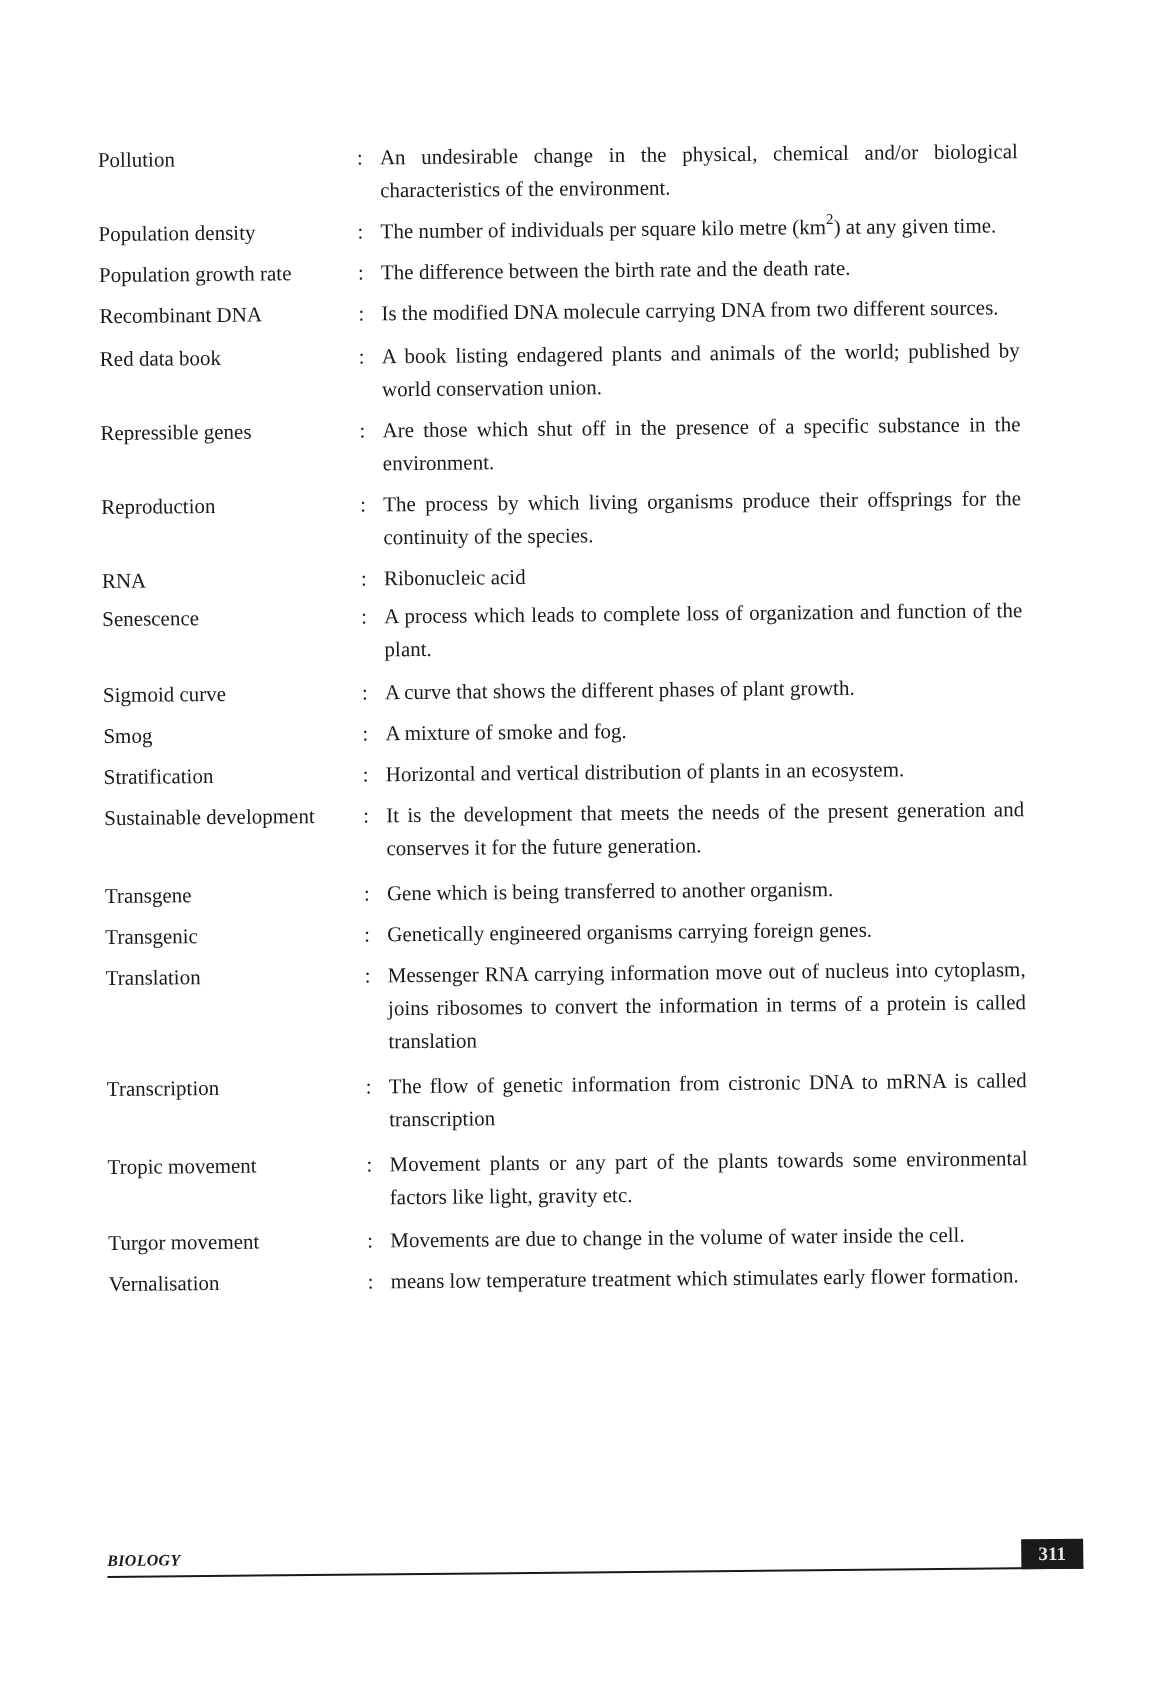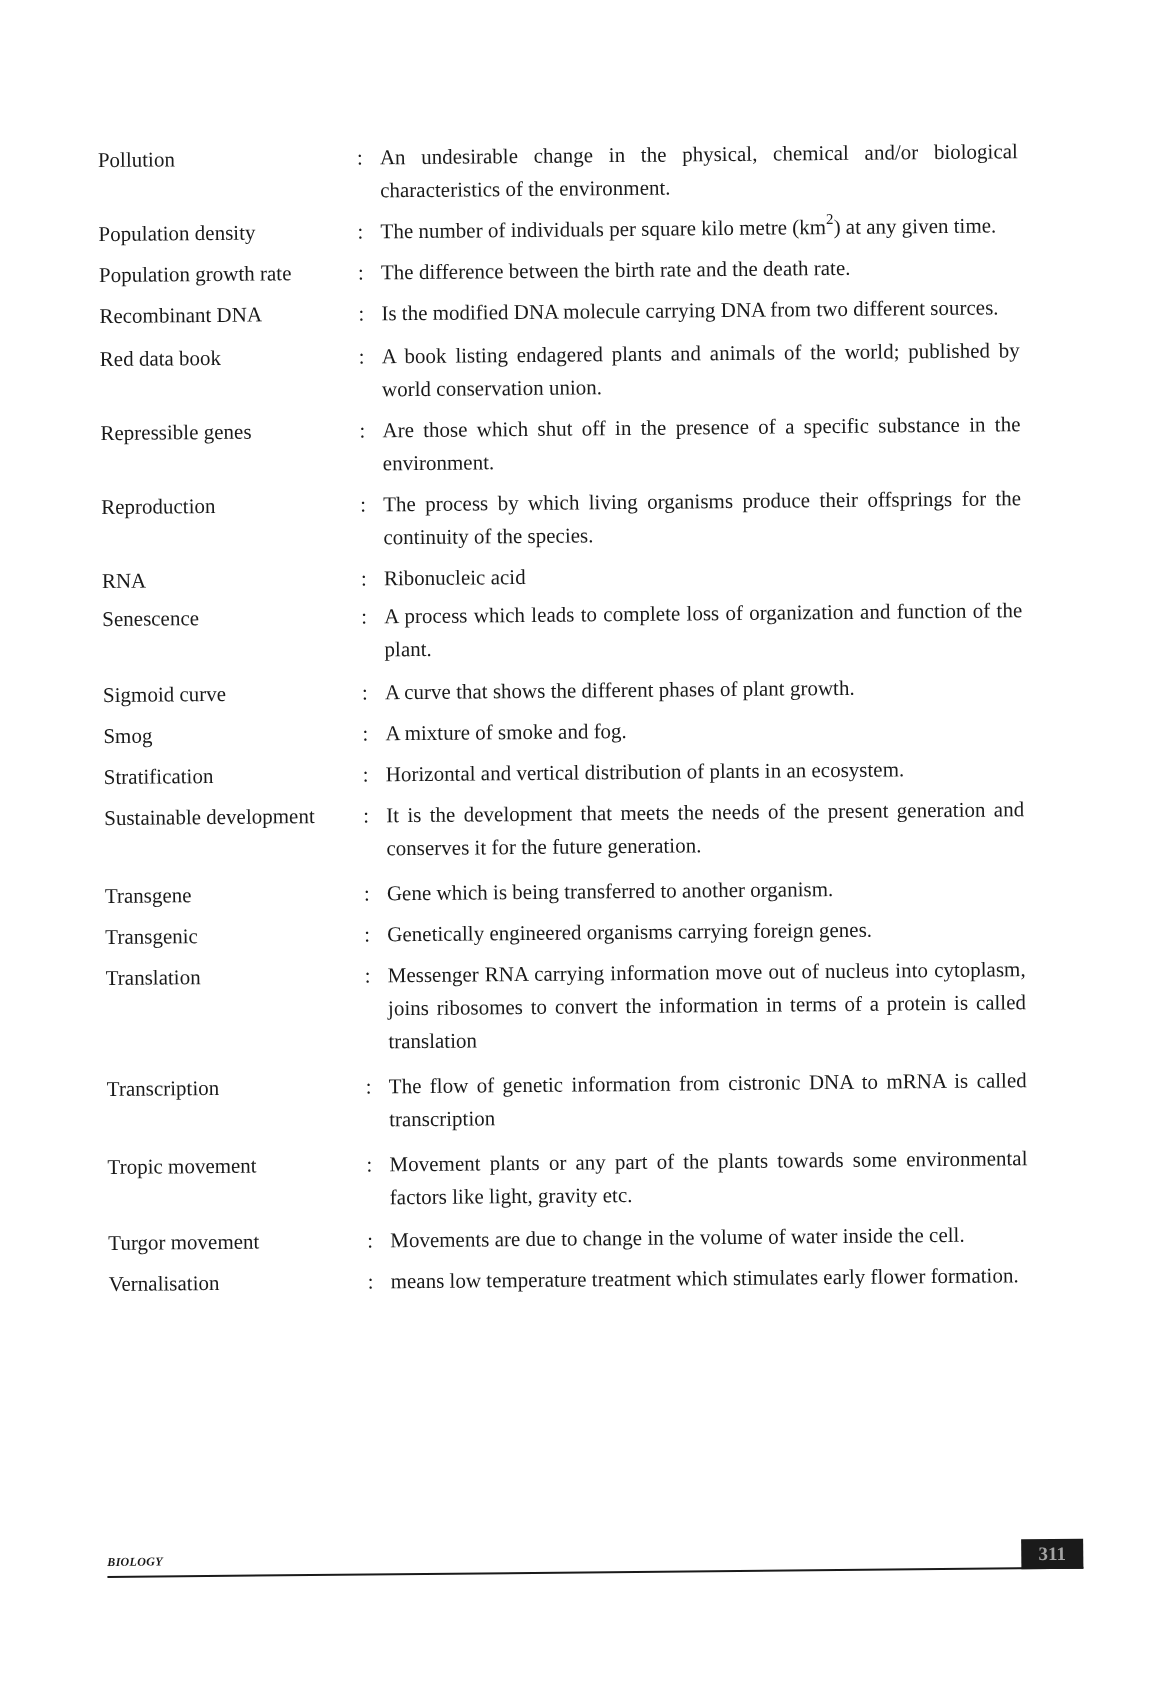--- a/index.html
+++ b/index.html
@@ -51,36 +51,36 @@
       left: 100px;
       top: 1540px;
       width: 976px;
       height: 34px;
     }
     .footer-title {
       position: absolute;
       left: 0; bottom: 8px;
       font-style: italic;
       font-weight: bold;
-      font-size: 12px;
+      font-size: 16px;
       letter-spacing: 0.3px;
       color: #1a1a1a;
     }
     .footer-rule {
       position: absolute;
       left: 0; right: 0; bottom: 0;
       height: 2px;
       background: #1a1a1a;
     }
     .page-number {
       position: absolute;
       right: 0; bottom: 0;
       width: 62px; height: 30px;
       background: #1a1a1a;
-      color: #a3a3a3;
+      color: #e5e5e5;
       font-weight: bold;
       font-size: 19px;
       line-height: 30px;
       text-align: center;
     }
   </style>
 </head>
 <body>
 
 <div class="page">

